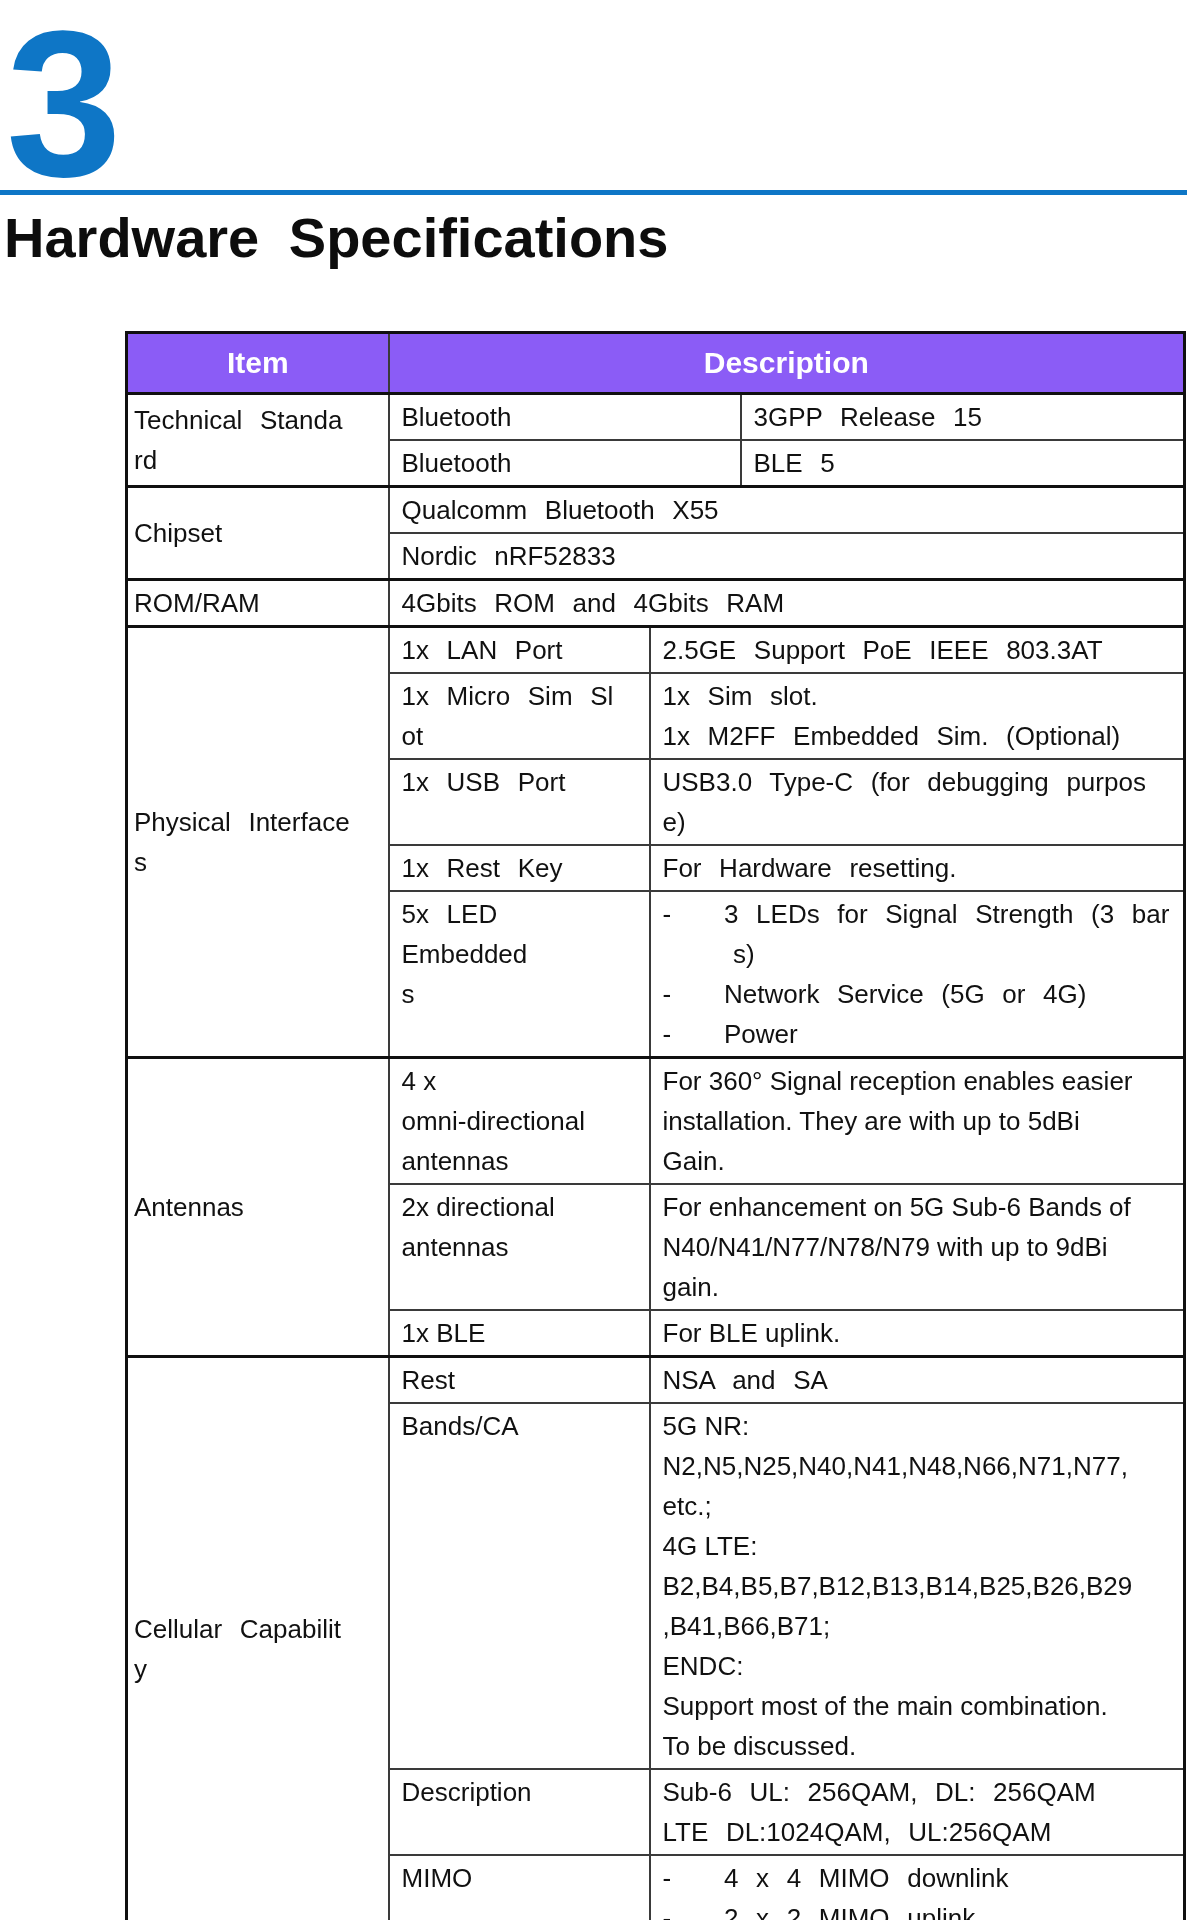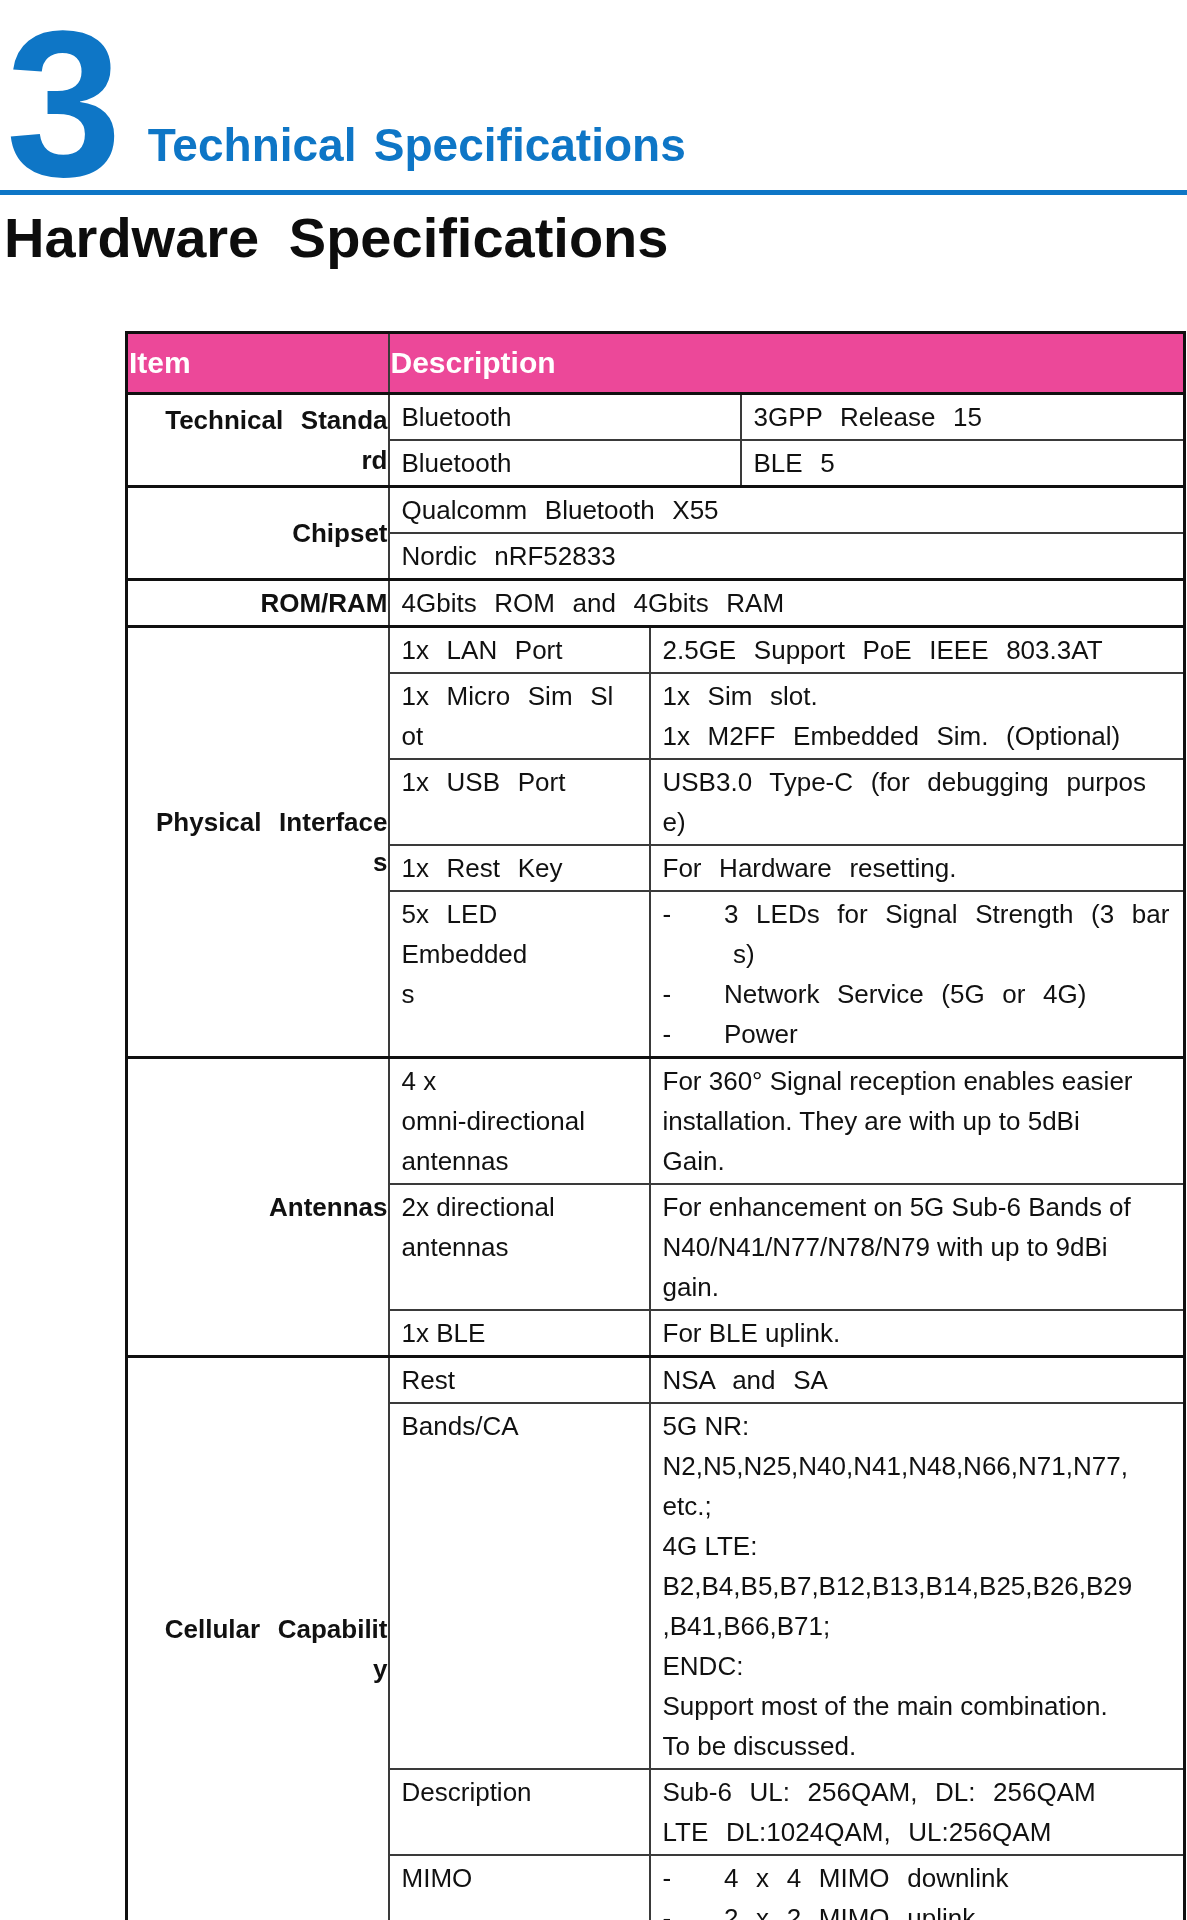--- a/index.html
+++ b/index.html
@@ -29,41 +29,40 @@
   
   table.spec{
     border-collapse:collapse;table-layout:fixed;
     width:1058px;margin:62px 0 0 125px;
     font-size:26px;
   }
   table.spec{border:3px solid #101010;}
   .spec th,.spec td{border:2px solid #3a3a3a;}
   .spec tr.sec>td{border-top:3px solid #101010;}
   .spec th{
-    background:#ec4899;color:#ffffff;font-weight:bold;font-size:30px;
-    height:56px;text-align:left;vertical-align:middle;
+    background:#8b5cf6;color:#ffffff;font-weight:bold;font-size:30px;
+    height:56px;text-align:center;vertical-align:middle;
   }
   .spec td{
     white-space:pre-wrap;line-height:40px;
     padding:2px 12px;vertical-align:top;text-align:left;
     overflow:hidden;
   }
   .spec td.item{
-    text-align:right;vertical-align:middle;padding:2px 0;font-weight:bold;
+    text-align:left;vertical-align:middle;padding:2px 6px;
   }
   .ws{word-spacing:0.4em;}
 </style>
 </head>
 <body>
 
 <div class="page">
 
   <div class="chapter">
     <div class="chapter-number">3</div>
-    <div class="chapter-title">Technical Specifications</div>
   </div>
 
   <div class="title-rule"></div>
 
   <div class="section-title">Hardware Specifications</div>
 
   <table class="spec">
     <colgroup>
       <col style="width:262px">
         <col style="width:261px">

